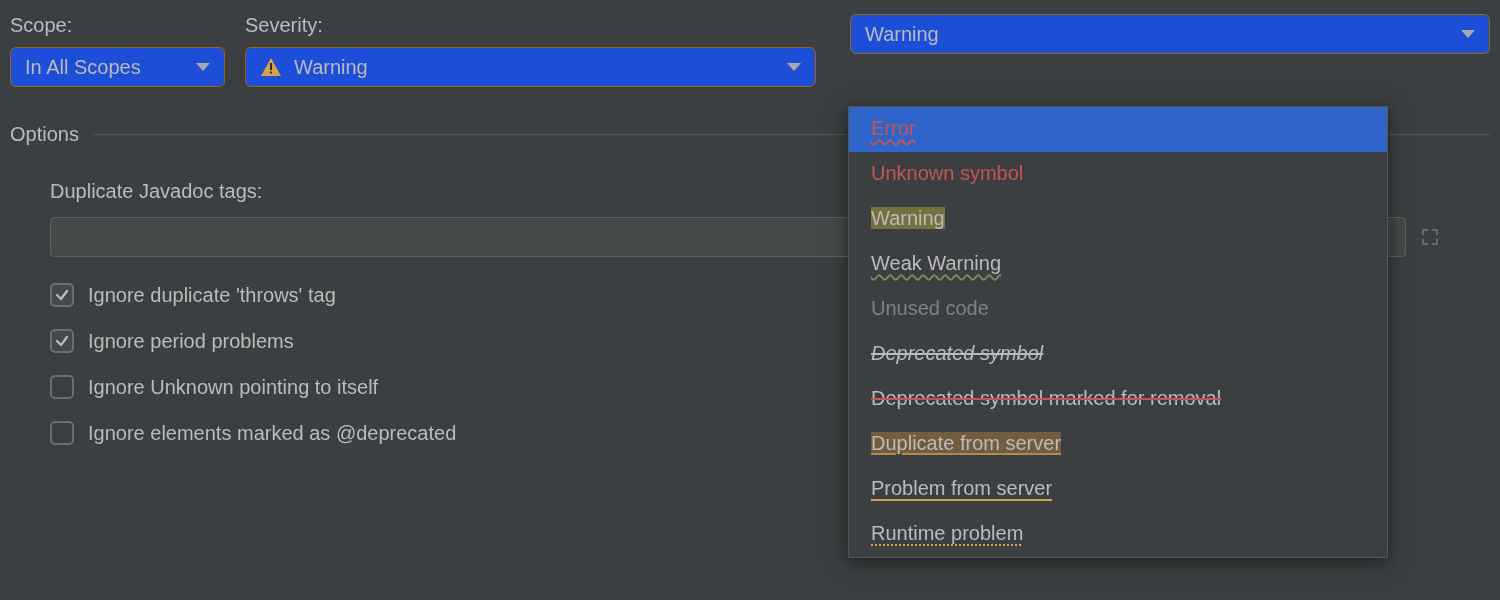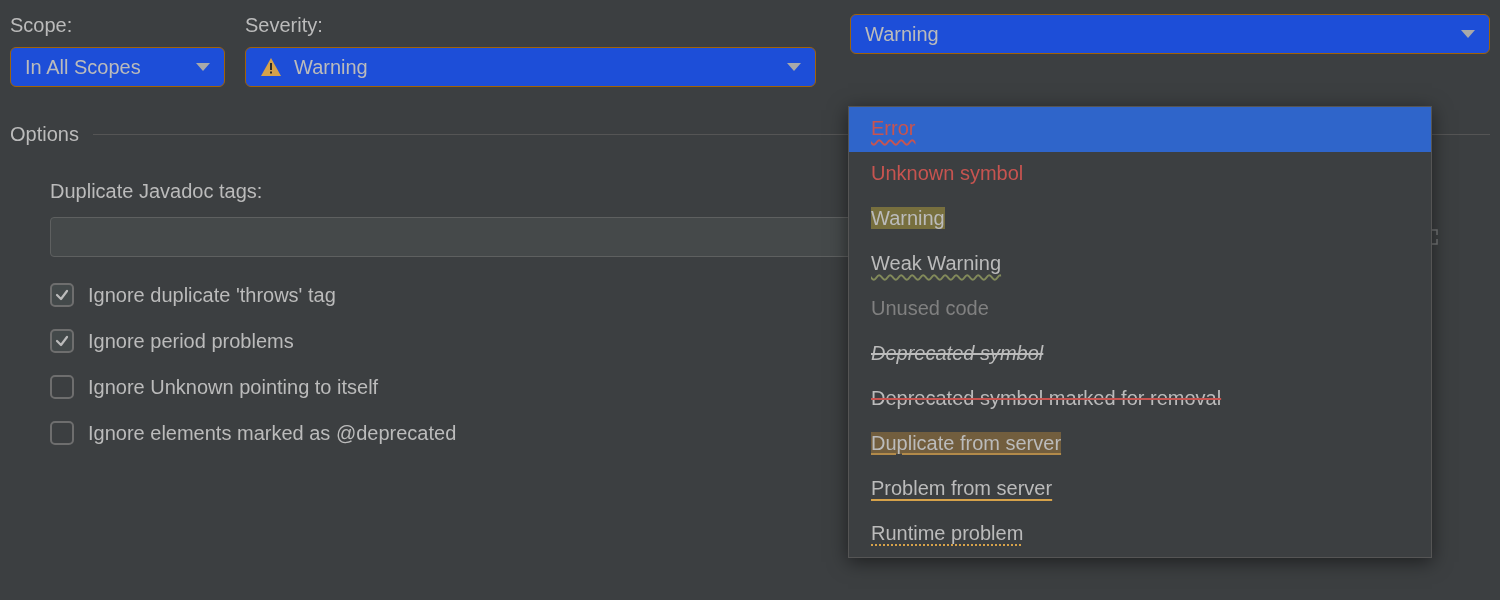--- a/index.html
+++ b/index.html
@@ -130,21 +130,21 @@
     background: #43494a;
   }
   .checkbox.checked svg { display: block; }
   .checkbox svg { display: none; }
 
   
   .popup {
     position: absolute;
     top: 106px;
     left: 848px;
-    width: 584px;
+    width: 540px;
     background: #3c3f41;
     border: 1px solid #555;
     box-shadow: 0 4px 18px rgba(0,0,0,.5);
     z-index: 50;
   }
   .opt {
     padding: 10px 22px 12px 22px;
     font-size: 20px;
     position: relative;
     cursor: pointer;

